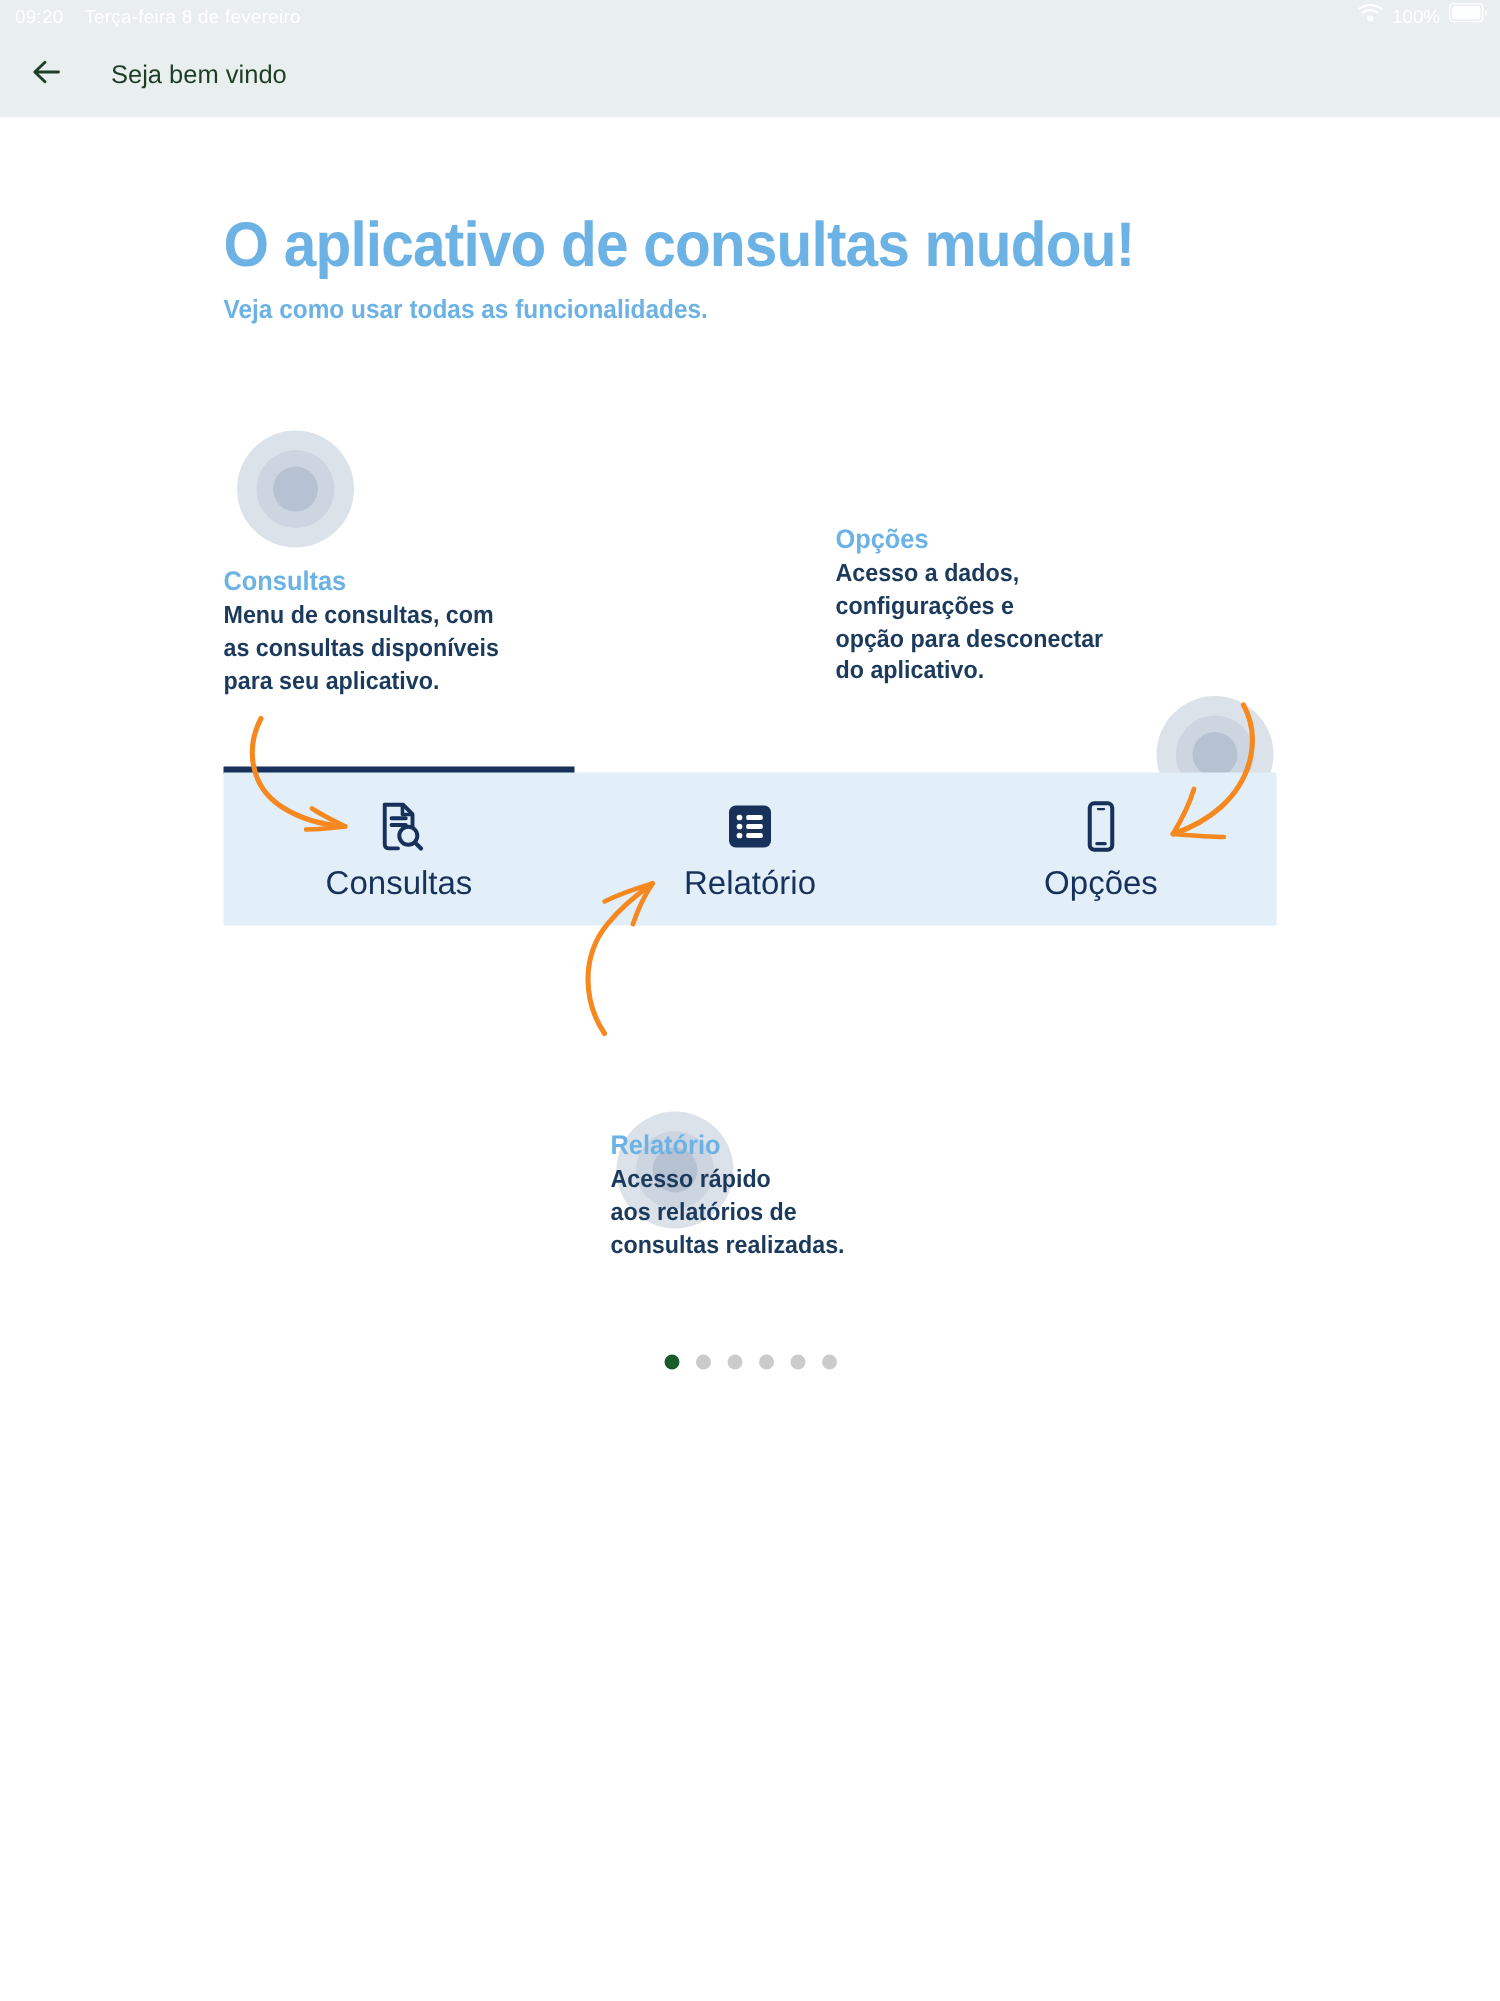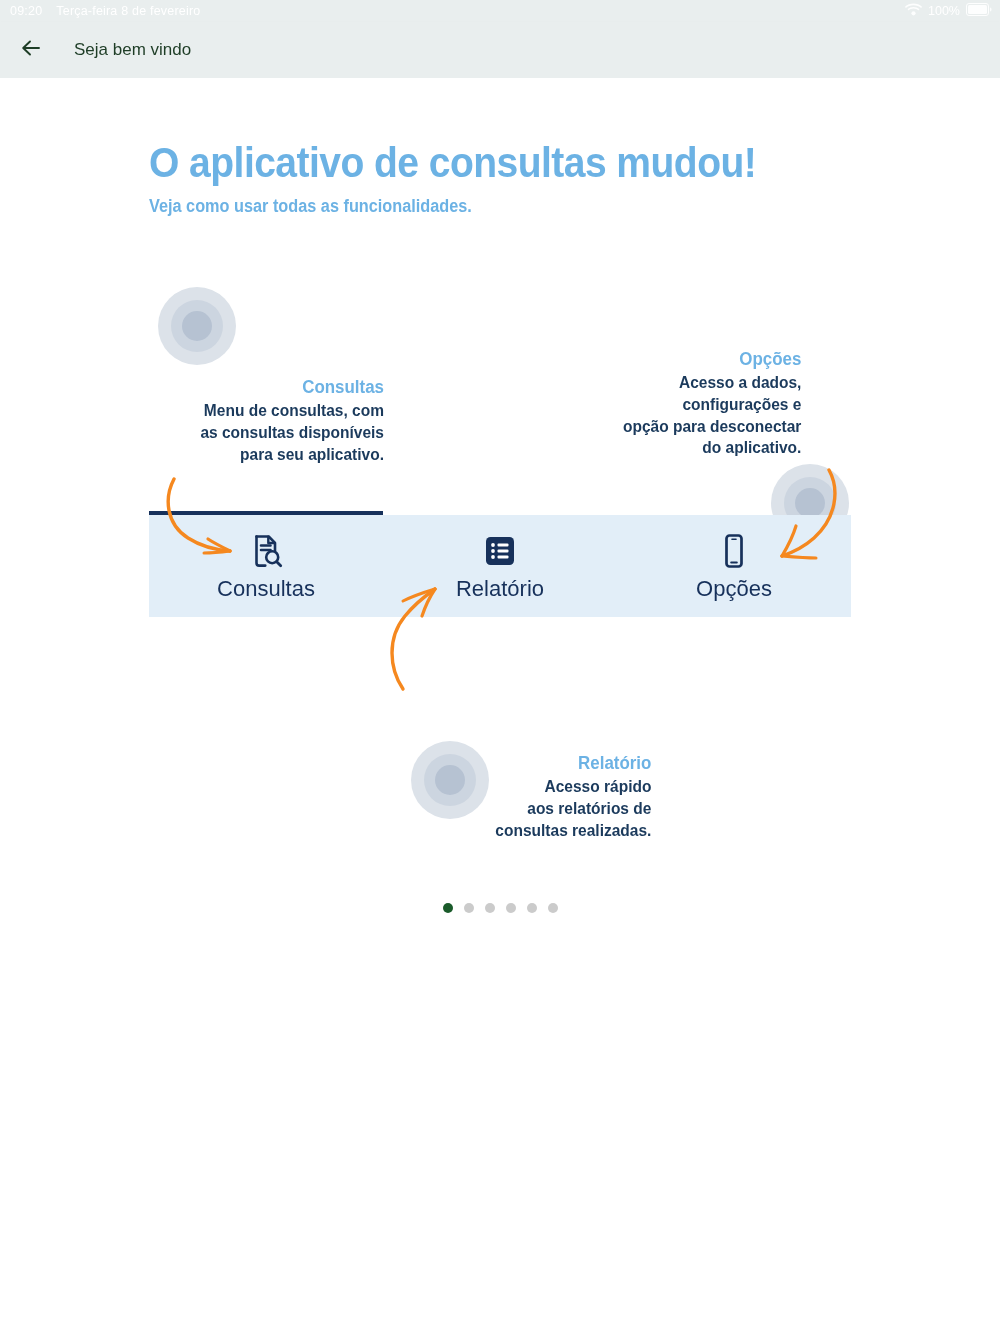--- a/index.html
+++ b/index.html
@@ -41,21 +41,21 @@
   .back-btn {
     width:46px; height:46px; margin-left:8px;
     display:flex; align-items:center; justify-content:center;
     cursor:pointer; border-radius:50%;
   }
   .appbar-title {
     font-size:17px; color:#1E3D26; margin-left:20px; font-weight:400;
   }
 
   
-  .content { position:absolute; left:0; top:78px; width:1000px; height:1256px; background:#fff;text-align:right; }
+  .content { position:absolute; left:0; top:78px; width:1000px; height:1256px; background:#fff; }
 
   .headline {
     position:absolute; left:149px; top:64px;
     font-size:42px; line-height:1; font-weight:700;
     color:#6CB2E4; letter-spacing:-0.6px;
     transform: scaleX(0.93); transform-origin: left center;
     white-space:nowrap;
   }
   .subhead {
     position:absolute; left:149px; top:118px;

